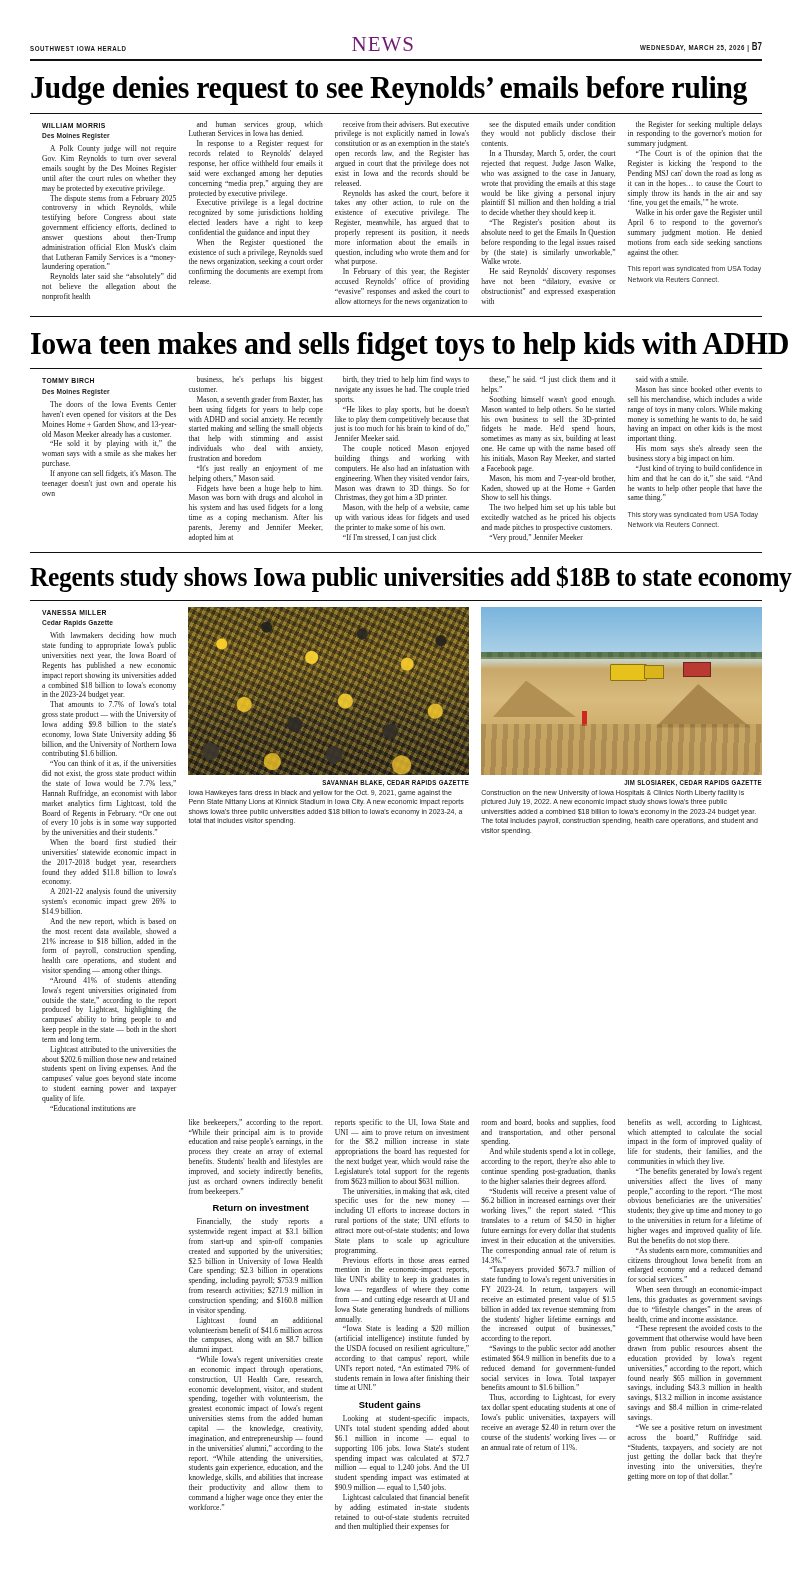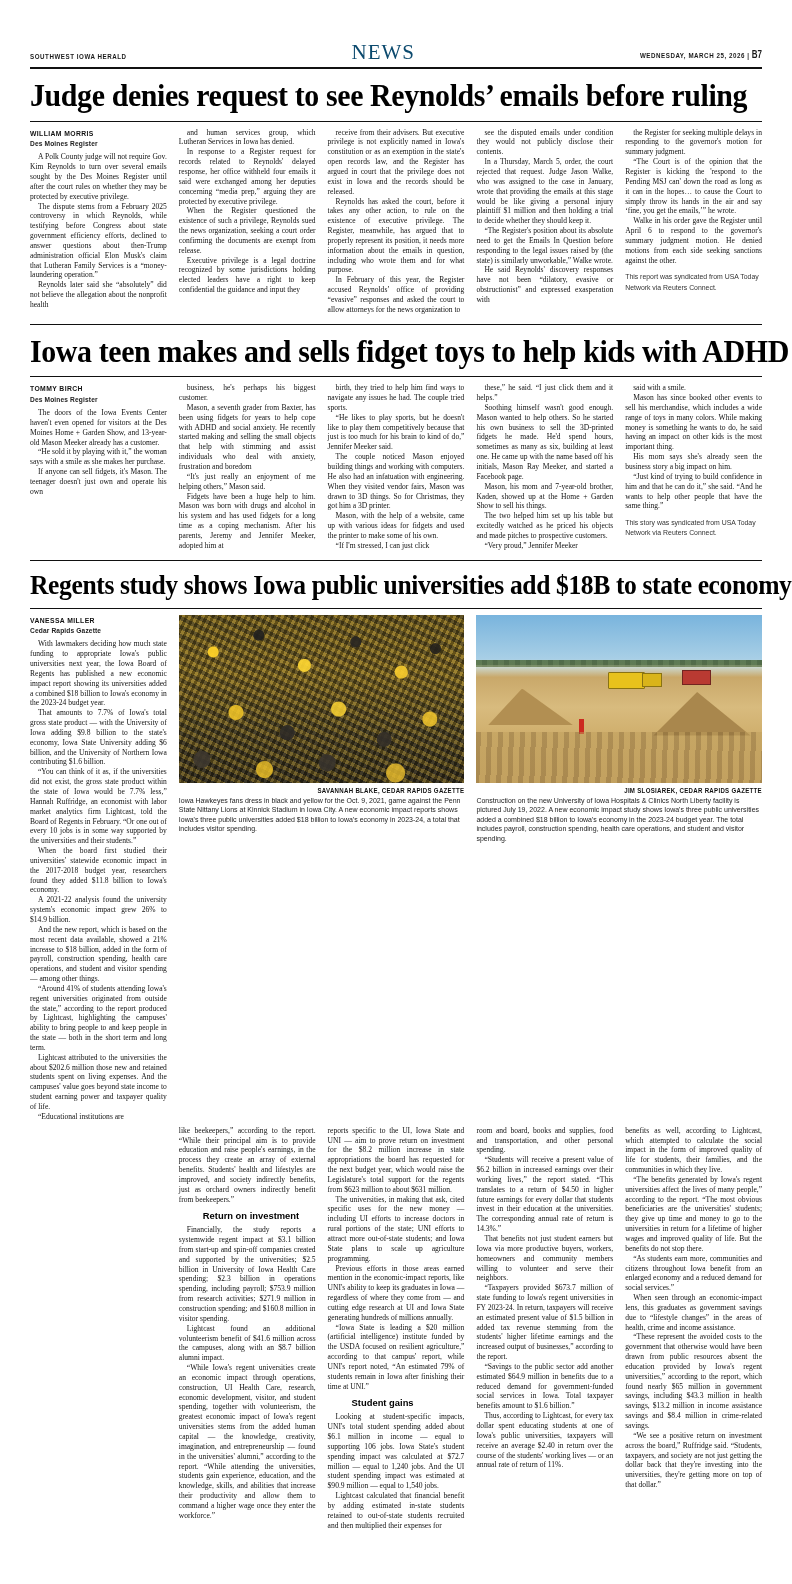--- a/index.html
+++ b/index.html
@@ -10,35 +10,35 @@
     background: #ffffff;
     font-family: "Liberation Serif", "DejaVu Serif", serif;
     color: #111;
     overflow: hidden;
   }
   .page { width:792px; height:1584px; padding: 0 30px; position: relative; }
 
   
   .masthead {
     display:flex; align-items:flex-end; justify-content:space-between;
-    padding-top: 34px; padding-bottom: 4px; margin-top: 8px;
+    padding-top: 34px; padding-bottom: 4px;
   }
   .mast-left, .mast-right {
     font-family: "Liberation Sans", sans-serif;
     font-size: 6.2px; font-weight:700; letter-spacing: .55px;
     color:#1a1a1a; text-transform: uppercase; line-height:1;
     transform: scaleY(1.25); transform-origin: bottom;
     padding-bottom:2px;
   }
   .mast-right { text-align:right; }
   .mast-right .pg { font-size:8px; font-weight:700; letter-spacing:0; }
   .mast-center {
     font-family: "Liberation Serif", serif;
     font-size: 21px; letter-spacing: 1px; line-height:1;
-    color:#0c4a6e;
+    color:#701a75;
   }
   .rule-thick { border-bottom: 2.2px solid #111; }
   .rule-thin  { border-bottom: 0.8px solid #111; }
 
   
   h1.hl {
     font-family: "Liberation Serif", serif;
     font-weight: 700;
     font-size: 31px;
     line-height: 1.02;
@@ -49,20 +49,21 @@
     transform-origin: left center;
     white-space: nowrap;
   }
   h1.hl.hl3 { font-size: 26.5px; }
 
   
   .cols {
     display: grid;
     grid-column-gap: 12px;
     align-items: start;
+    margin-left: 12px;
   }
   .cols.c5 { grid-template-columns: repeat(5, 1fr); }
 
   .byline {
     font-family: "Liberation Sans", sans-serif;
     font-size: 6.8px; font-weight: 700; letter-spacing: .4px;
     text-transform: uppercase; line-height: 1.45; margin-bottom:1px;
     transform: scaleY(1.18); transform-origin: top left;
   }
   .byline-sub {
@@ -183,22 +184,22 @@
     <div class="body">
       <div class="byline">WILLIAM MORRIS</div>
       <div class="byline-sub">Des Moines Register</div>
       <p>A Polk County judge will not require Gov. Kim Reynolds to turn over several emails sought by the Des Moines Register until after the court rules on whether they may be protected by executive privilege.</p>
       <p>The dispute stems from a February 2025 controversy in which Reynolds, while testifying before Congress about state government efficiency efforts, declined to answer questions about then-Trump administration official Elon Musk's claim that Lutheran Family Services is a “money-laundering operation.”</p>
       <p>Reynolds later said she “absolutely” did not believe the allegation about the nonprofit health</p>
     </div>
     <div class="body">
       <p>and human services group, which Lutheran Services in Iowa has denied.</p>
       <p>In response to a Register request for records related to Reynolds' delayed response, her office withheld four emails it said were exchanged among her deputies concerning “media prep,” arguing they are protected by executive privilege.</p>
+      <p>Executive privilege is a legal doctrine recognized by some jurisdictions holding elected leaders have a right to keep confidential the guidance and input they</p>
       <p>When the Register questioned the existence of such a privilege, Reynolds sued the news organization, seeking a court order confirming the documents are exempt from release.</p>
-      <p>Executive privilege is a legal doctrine recognized by some jurisdictions holding elected leaders have a right to keep confidential the guidance and input they</p>
     </div>
     <div class="body">
       <p>receive from their advisers. But executive privilege is not explicitly named in Iowa's constitution or as an exemption in the state's open records law, and the Register has argued in court that the privilege does not exist in Iowa and the records should be released.</p>
       <p>Reynolds has asked the court, before it takes any other action, to rule on the existence of executive privilege. The Register, meanwhile, has argued that to properly represent its position, it needs more information about the emails in question, including who wrote them and for what purpose.</p>
       <p>In February of this year, the Register accused Reynolds’ office of providing “evasive” responses and asked the court to allow attorneys for the news organization to</p>
     </div>
     <div class="body">
       <p>see the disputed emails under condition they would not publicly disclose their contents.</p>
       <p>In a Thursday, March 5, order, the court rejected that request. Judge Jason Walke, who was assigned to the case in January, wrote that providing the emails at this stage would be like giving a personal injury plaintiff $1 million and then holding a trial to decide whether they should keep it.</p>
       <p>“The Register's position about its absolute need to get the Emails In Question before responding to the legal issues raised by (the state) is similarly unworkable,” Walke wrote.</p>
@@ -316,22 +317,22 @@
       <p>The universities, in making that ask, cited specific uses for the new money — including UI efforts to increase doctors in rural portions of the state; UNI efforts to attract more out-of-state students; and Iowa State plans to scale up agriculture programming.</p>
       <p>Previous efforts in those areas earned mention in the economic-impact reports, like UNI's ability to keep its graduates in Iowa — regardless of where they come from — and cutting edge research at UI and Iowa State generating hundreds of millions annually.</p>
       <p>“Iowa State is leading a $20 million (artificial intelligence) institute funded by the USDA focused on resilient agriculture,” according to that campus' report, while UNI's report noted, “An estimated 79% of students remain in Iowa after finishing their time at UNI.”</p>
       <div class="subhead">Student gains</div>
       <p>Looking at student-specific impacts, UNI's total student spending added about $6.1 million in income — equal to supporting 106 jobs. Iowa State's student spending impact was calculated at $72.7 million — equal to 1,240 jobs. And the UI student spending impact was estimated at $90.9 million — equal to 1,540 jobs.</p>
       <p>Lightcast calculated that financial benefit by adding estimated in-state students retained to out-of-state students recruited and then multiplied their expenses for</p>
     </div>
 
     <div class="body">
       <p class="noind">room and board, books and supplies, food and transportation, and other personal spending.</p>
+      <p>And while students spend a lot in college, according to the report, they're also able to continue spending post-graduation, thanks to the higher salaries their degrees afford.</p>
       <p>“Students will receive a present value of $6.2 billion in increased earnings over their working lives,” the report stated. “This translates to a return of $4.50 in higher future earnings for every dollar that students invest in their education at the universities. The corresponding annual rate of return is 14.3%.”</p>
-      <p>That benefits not just student earners but Iowa via more productive buyers, workers, homeowners and community members willing to volunteer and serve their neighbors.</p>
       <p>“Taxpayers provided $673.7 million of state funding to Iowa's regent universities in FY 2023-24. In return, taxpayers will receive an estimated present value of $1.5 billion in added tax revenue stemming from the students' higher lifetime earnings and the increased output of businesses,” according to the report.</p>
       <p>“Savings to the public sector add another estimated $64.9 million in benefits due to a reduced demand for government-funded social services in Iowa. Total taxpayer benefits amount to $1.6 billion.”</p>
       <p>Thus, according to Lightcast, for every tax dollar spent educating students at one of Iowa's public universities, taxpayers will receive an average $2.40 in return over the course of the students' working lives — or an annual rate of return of 11%.</p>
 
     </div>
 
     <div class="body">
       <p class="noind">benefits as well, according to Lightcast, which attempted to calculate the social impact in the form of improved quality of life for students, their families, and the communities in which they live.</p>
       <p>“The benefits generated by Iowa's regent universities affect the lives of many people,” according to the report. “The most obvious beneficiaries are the universities' students; they give up time and money to go to the universities in return for a lifetime of higher wages and improved quality of life. But the benefits do not stop there.</p>
       <p>“As students earn more, communities and citizens throughout Iowa benefit from an enlarged economy and a reduced demand for social services.”</p>

